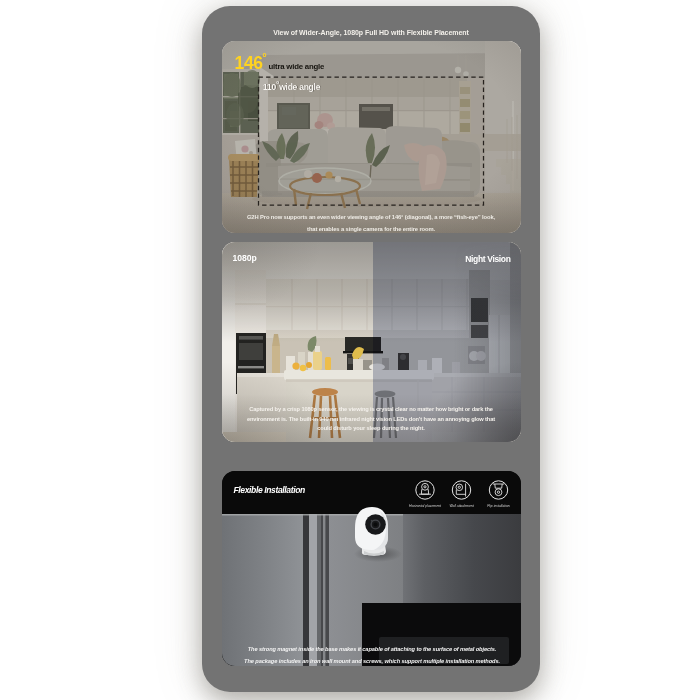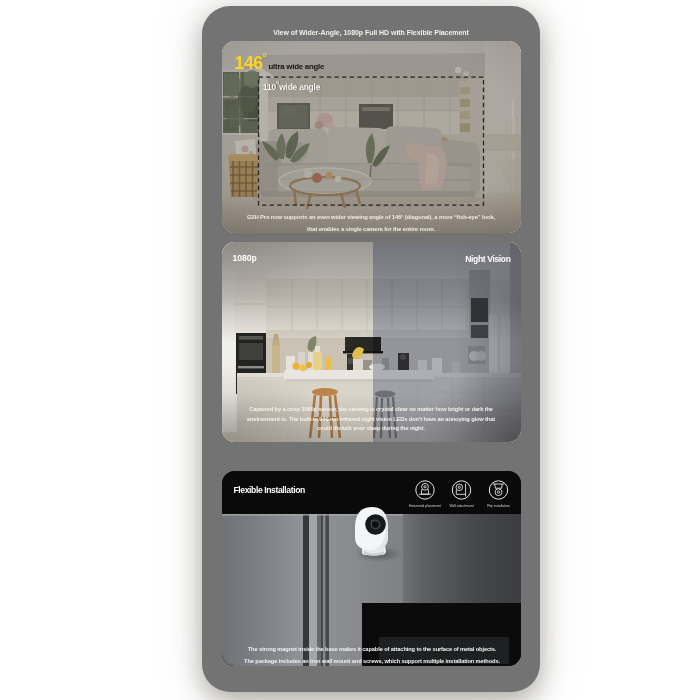--- a/index.html
+++ b/index.html
@@ -4,21 +4,21 @@
 <style>
   html,body{margin:0;padding:0;width:700px;height:700px;background:#ffffff;overflow:hidden;}
   *{box-sizing:border-box;}
   body{font-family:"Liberation Sans",sans-serif;}
   .card{position:absolute;left:181px;top:6px;width:338px;height:686px;background:#737373;border-radius:28px;
         box-shadow:0 10px 24px rgba(96,90,82,.42), 0 0 46px rgba(140,134,124,.25);margin-left:21px;}
   .title{position:absolute;left:0;top:22.5px;width:338px;text-align:center;font-size:7px;font-weight:bold;color:#f3f0ea;letter-spacing:-0.05px;}
   .panel{position:absolute;left:20px;width:299px;border-radius:13px;overflow:hidden;}
   .p1{top:35px;height:192px;}
   .p2{top:236px;height:200px;}
-  .p3{top:465px;height:195px;background:#0a0a0a;}
+  .p3{top:465px;height:195px;background:#0a0a0a;font-style:italic;}
   svg{display:block;}
 </style>
 </head>
 <body>
 
 <div class="card">
 
   <div class="title">View of Wider-Angle, 1080p Full HD with Flexible Placement</div>
 
   <div class="panel p1">

